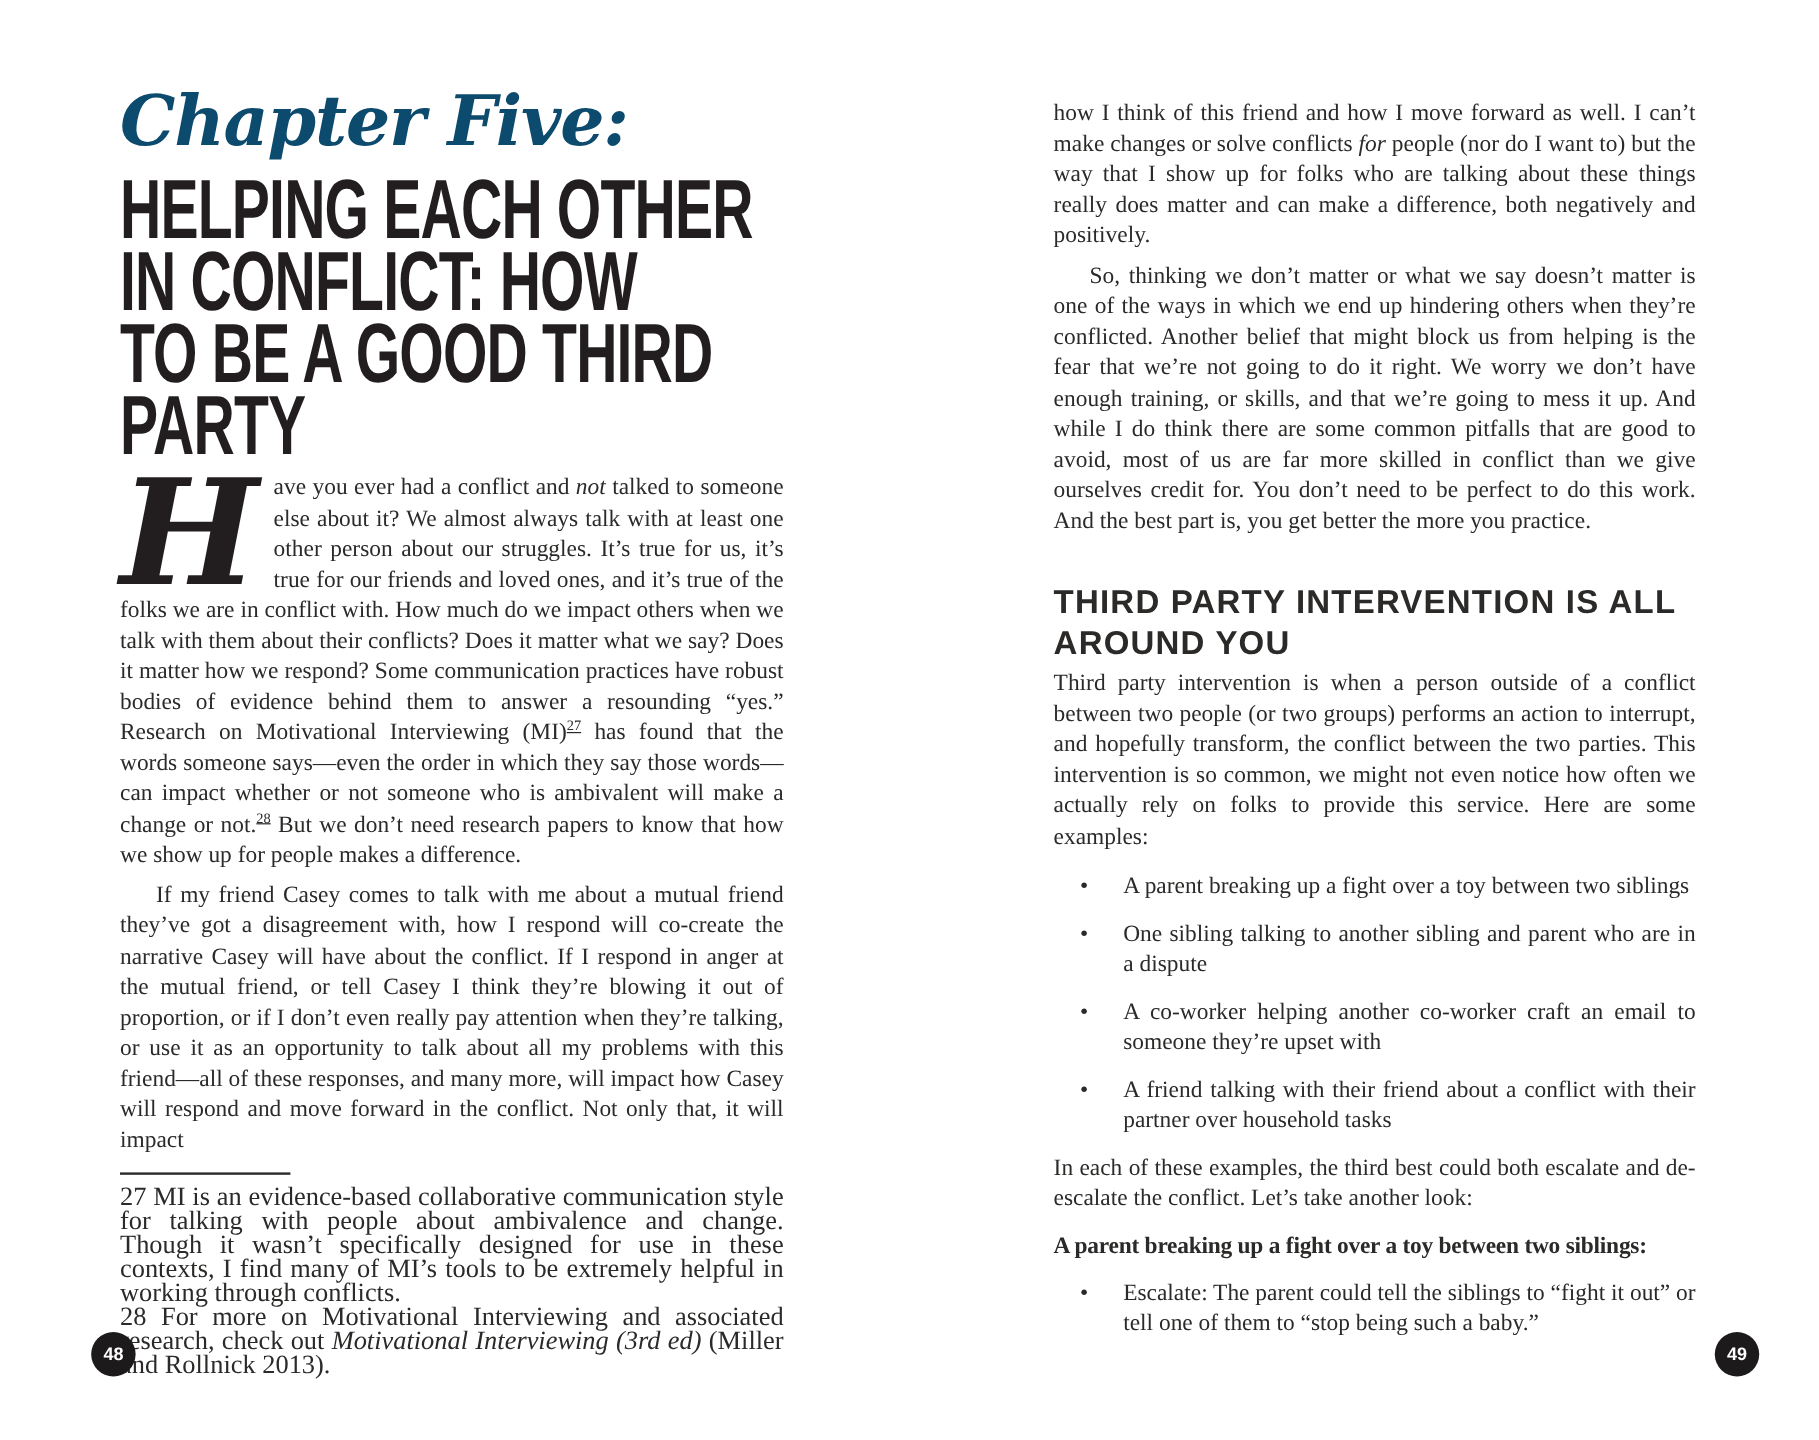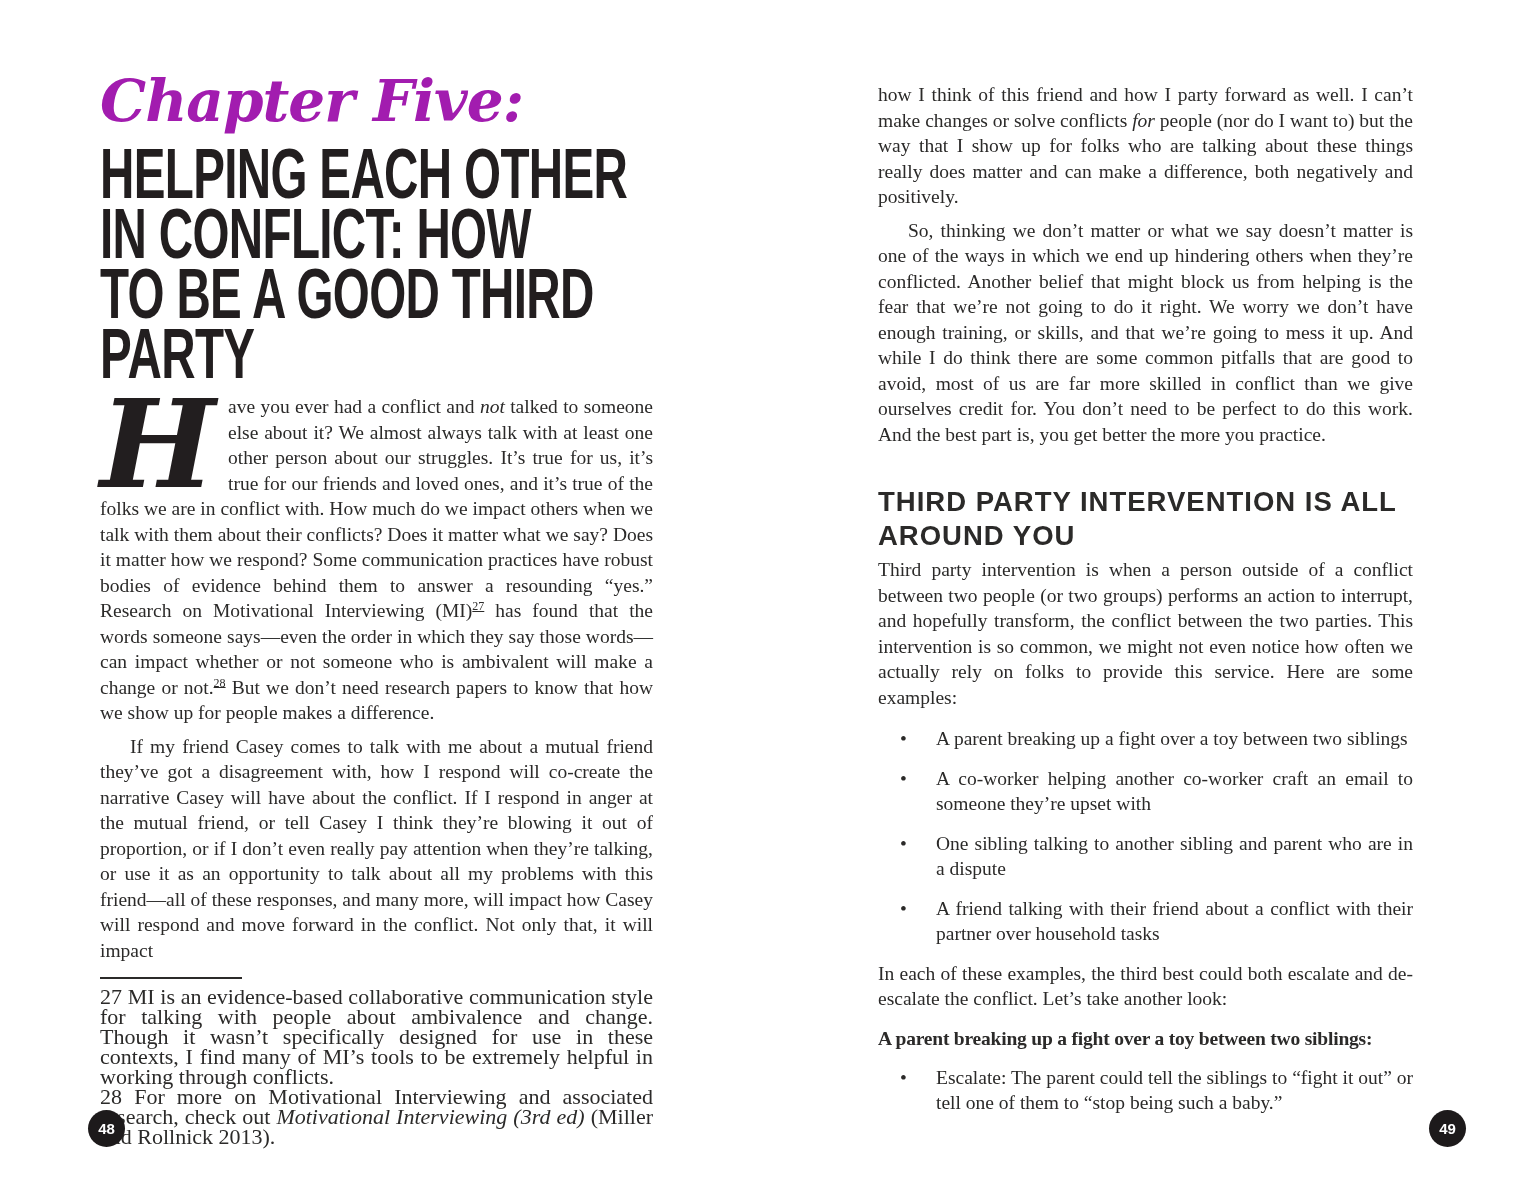--- a/index.html
+++ b/index.html
@@ -16,21 +16,21 @@
   .right-col{left:878px;width:535px;}
 
   
   .chapter-label{
     margin-top:72px;
     font-family:"DejaVu Serif", serif;
     font-style:italic;
     font-weight:bold;
     font-size:58px;
     line-height:1.0;
-    color:#a21caf;
+    color:#0c4a6e;
     letter-spacing:-1px;
   }
 
   
   .chapter-title{
     margin-top:14px;
     font-family:"Liberation Sans", sans-serif;
     font-weight:700;
     font-size:70px;
     line-height:60px;
@@ -126,21 +126,21 @@
     top:1110px;
     width:37px;height:37px;
     border-radius:50%;
     background:#1d1a1b;
     color:#ffffff;
     font-family:"Liberation Sans", sans-serif;
     font-weight:700;
     font-size:15px;
     display:flex;align-items:center;justify-content:center;
   }
-  .badge-left{left:88px;text-align:center;}
+  .badge-left{left:76px;text-align:center;}
   .badge-right{left:1429px;}
 </style>
 </head>
 <body>
 
 <div class="page-col left-col">
   <div class="chapter-label">Chapter Five:</div>
 
   <div class="chapter-title">HELPING EACH OTHER
 IN CONFLICT: HOW
@@ -153,33 +153,33 @@
 
   <p class="body-par indent par-gap">If my friend Casey comes to talk with me about a mutual friend they’ve got a disagreement with, how I respond will co-create the narrative Casey will have about the conflict. If I respond in anger at the mutual friend, or tell Casey I think they’re blowing it out of proportion, or if I don’t even really pay attention when they’re talking, or use it as an opportunity to talk about all my problems with this friend—all of these responses, and many more, will impact how Casey will respond and move forward in the conflict. Not only that, it will impact</p>
 
   <div class="footnote-rule"></div>
 
   <p class="footnote"><span>27 MI is an evidence-based collaborative communication style for talking with people about ambivalence and change. Though it wasn’t specifically designed for use in these contexts, I find many of MI’s tools to be extremely helpful in working through conflicts.</span></p>
   <p class="footnote"><span>28 For more on Motivational Interviewing and associated research, check out </span><span class="it">Motivational Interviewing (3rd ed)</span><span> (Miller and Rollnick 2013).</span></p>
 </div>
 
 <div class="page-col right-col">
-  <p class="body-par right-first"><span>how I think of this friend and how I party forward as well. I can’t make changes or solve conflicts </span><span class="it">for</span><span> people (nor do I want to) but the way that I show up for folks who are talking about these things really does matter and can make a difference, both negatively and positively.</span></p>
+  <p class="body-par right-first"><span>how I think of this friend and how I move forward as well. I can’t make changes or solve conflicts </span><span class="it">for</span><span> people (nor do I want to) but the way that I show up for folks who are talking about these things really does matter and can make a difference, both negatively and positively.</span></p>
 
   <p class="body-par indent par-gap">So, thinking we don’t matter or what we say doesn’t matter is one of the ways in which we end up hindering others when they’re conflicted. Another belief that might block us from helping is the fear that we’re not going to do it right. We worry we don’t have enough training, or skills, and that we’re going to mess it up. And while I do think there are some common pitfalls that are good to avoid, most of us are far more skilled in conflict than we give ourselves credit for. You don’t need to be perfect to do this work. And the best part is, you get better the more you practice.</p>
 
   <h2 class="section-heading">THIRD PARTY INTERVENTION IS ALL
 AROUND YOU</h2>
 
   <p class="body-par">Third party intervention is when a person outside of a conflict between two people (or two groups) performs an action to interrupt, and hopefully transform, the conflict between the two parties. This intervention is so common, we might not even notice how often we actually rely on folks to provide this service. Here are some examples:</p>
 
   <ul class="example-list">
       <li>A parent breaking up a fight over a toy between two siblings</li>
+      <li>One sibling talking to another sibling and parent who are in a dispute</li>
       <li>A co-worker helping another co-worker craft an email to someone they’re upset with</li>
-      <li>One sibling talking to another sibling and parent who are in a dispute</li>
       <li>A friend talking with their friend about a conflict with their partner over household tasks</li>
     </ul>
 
   <p class="body-par">In each of these examples, the third best could both escalate and de-escalate the conflict. Let’s take another look:</p>
 
   <p class="body-par bold-line">A parent breaking up a fight over a toy between two siblings:</p>
 
   <ul class="example-list escalate-list">
       <li>Escalate: The parent could tell the siblings to “fight it out” or tell one of them to “stop being such a baby.”</li>
     </ul>

